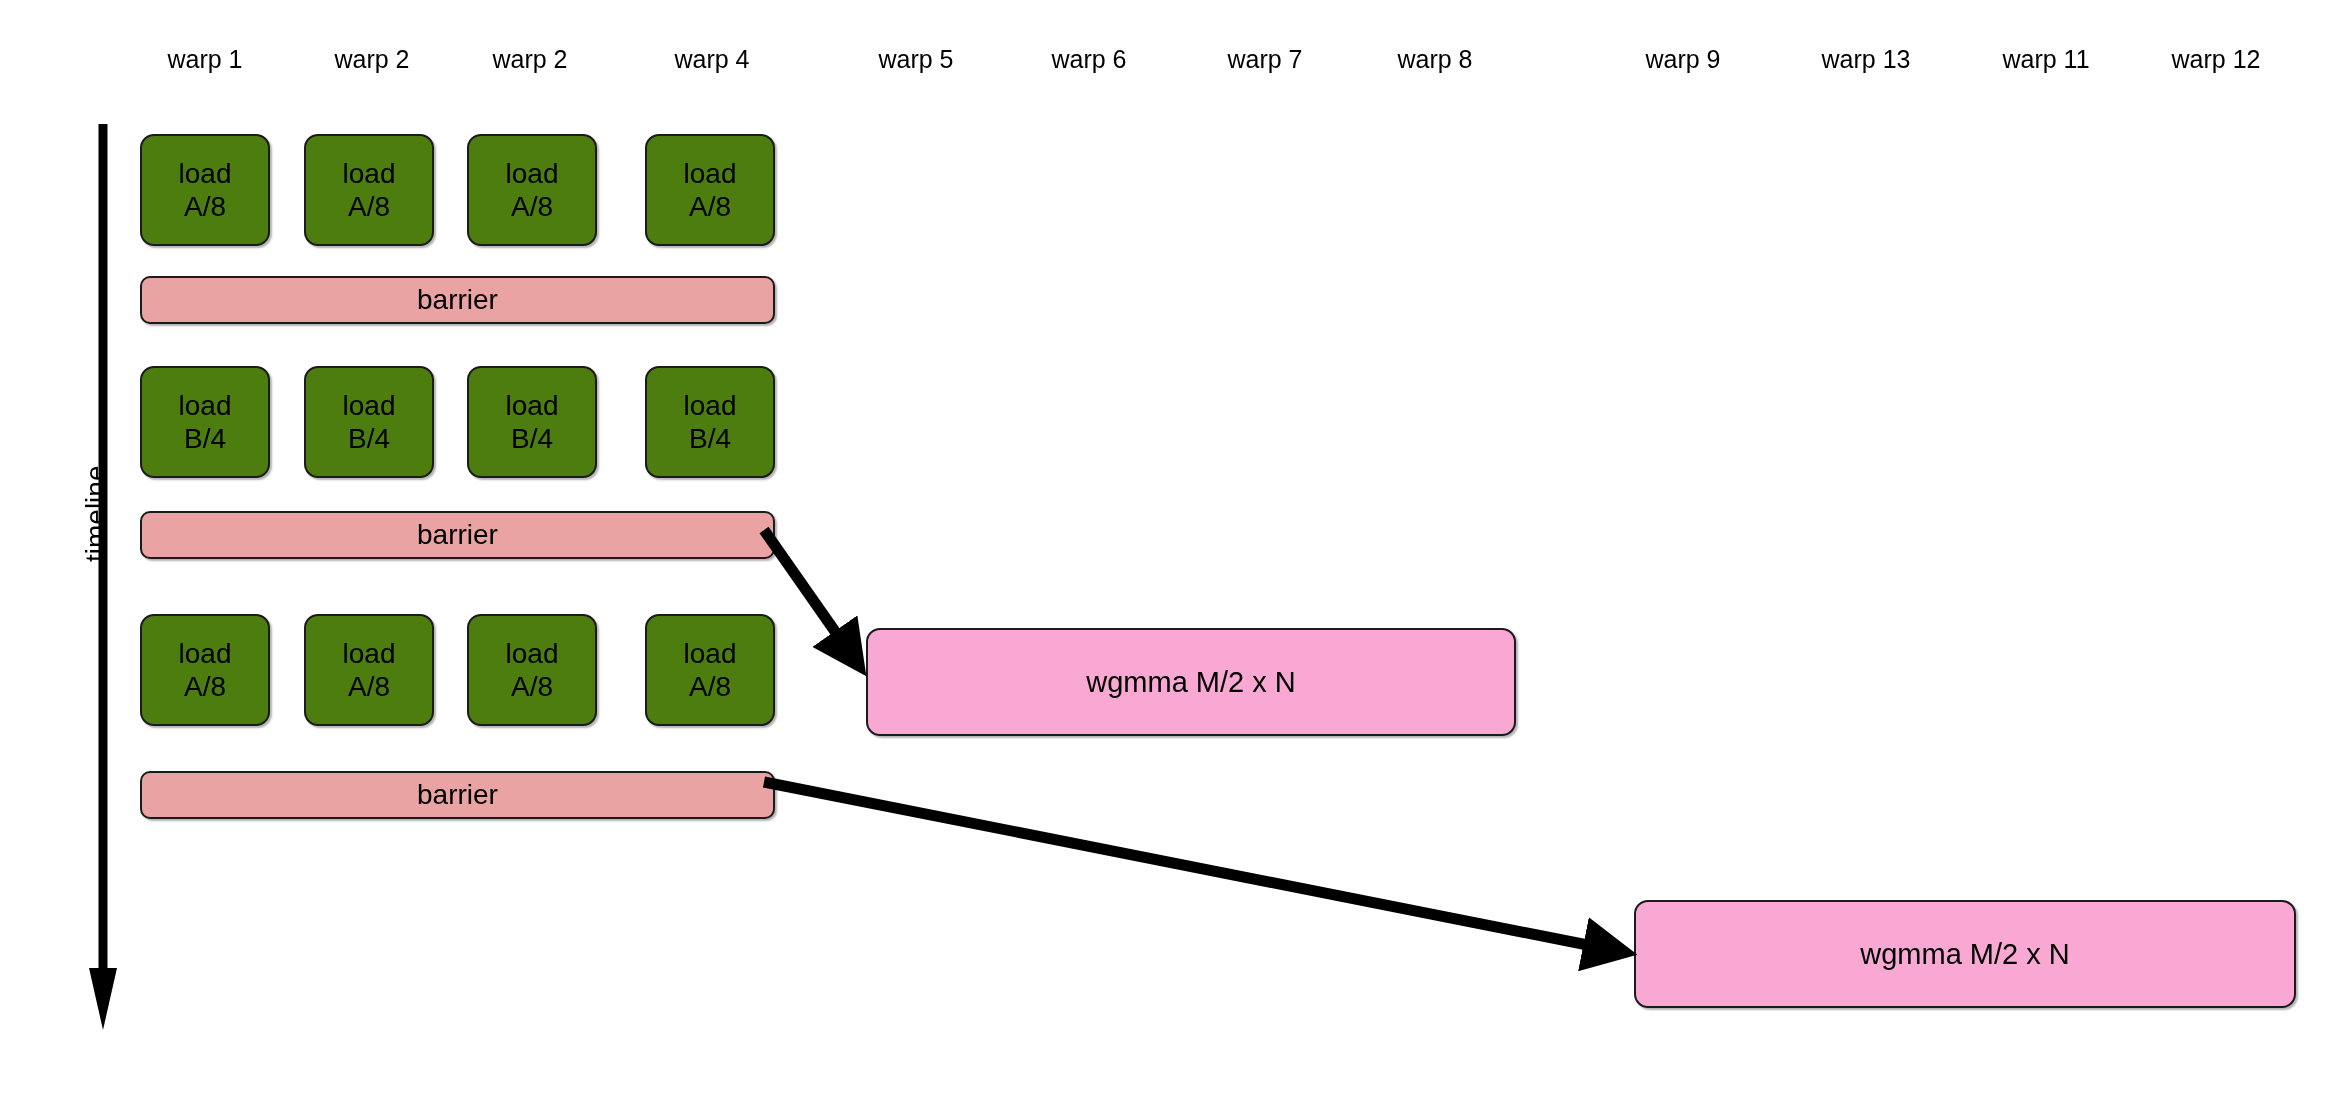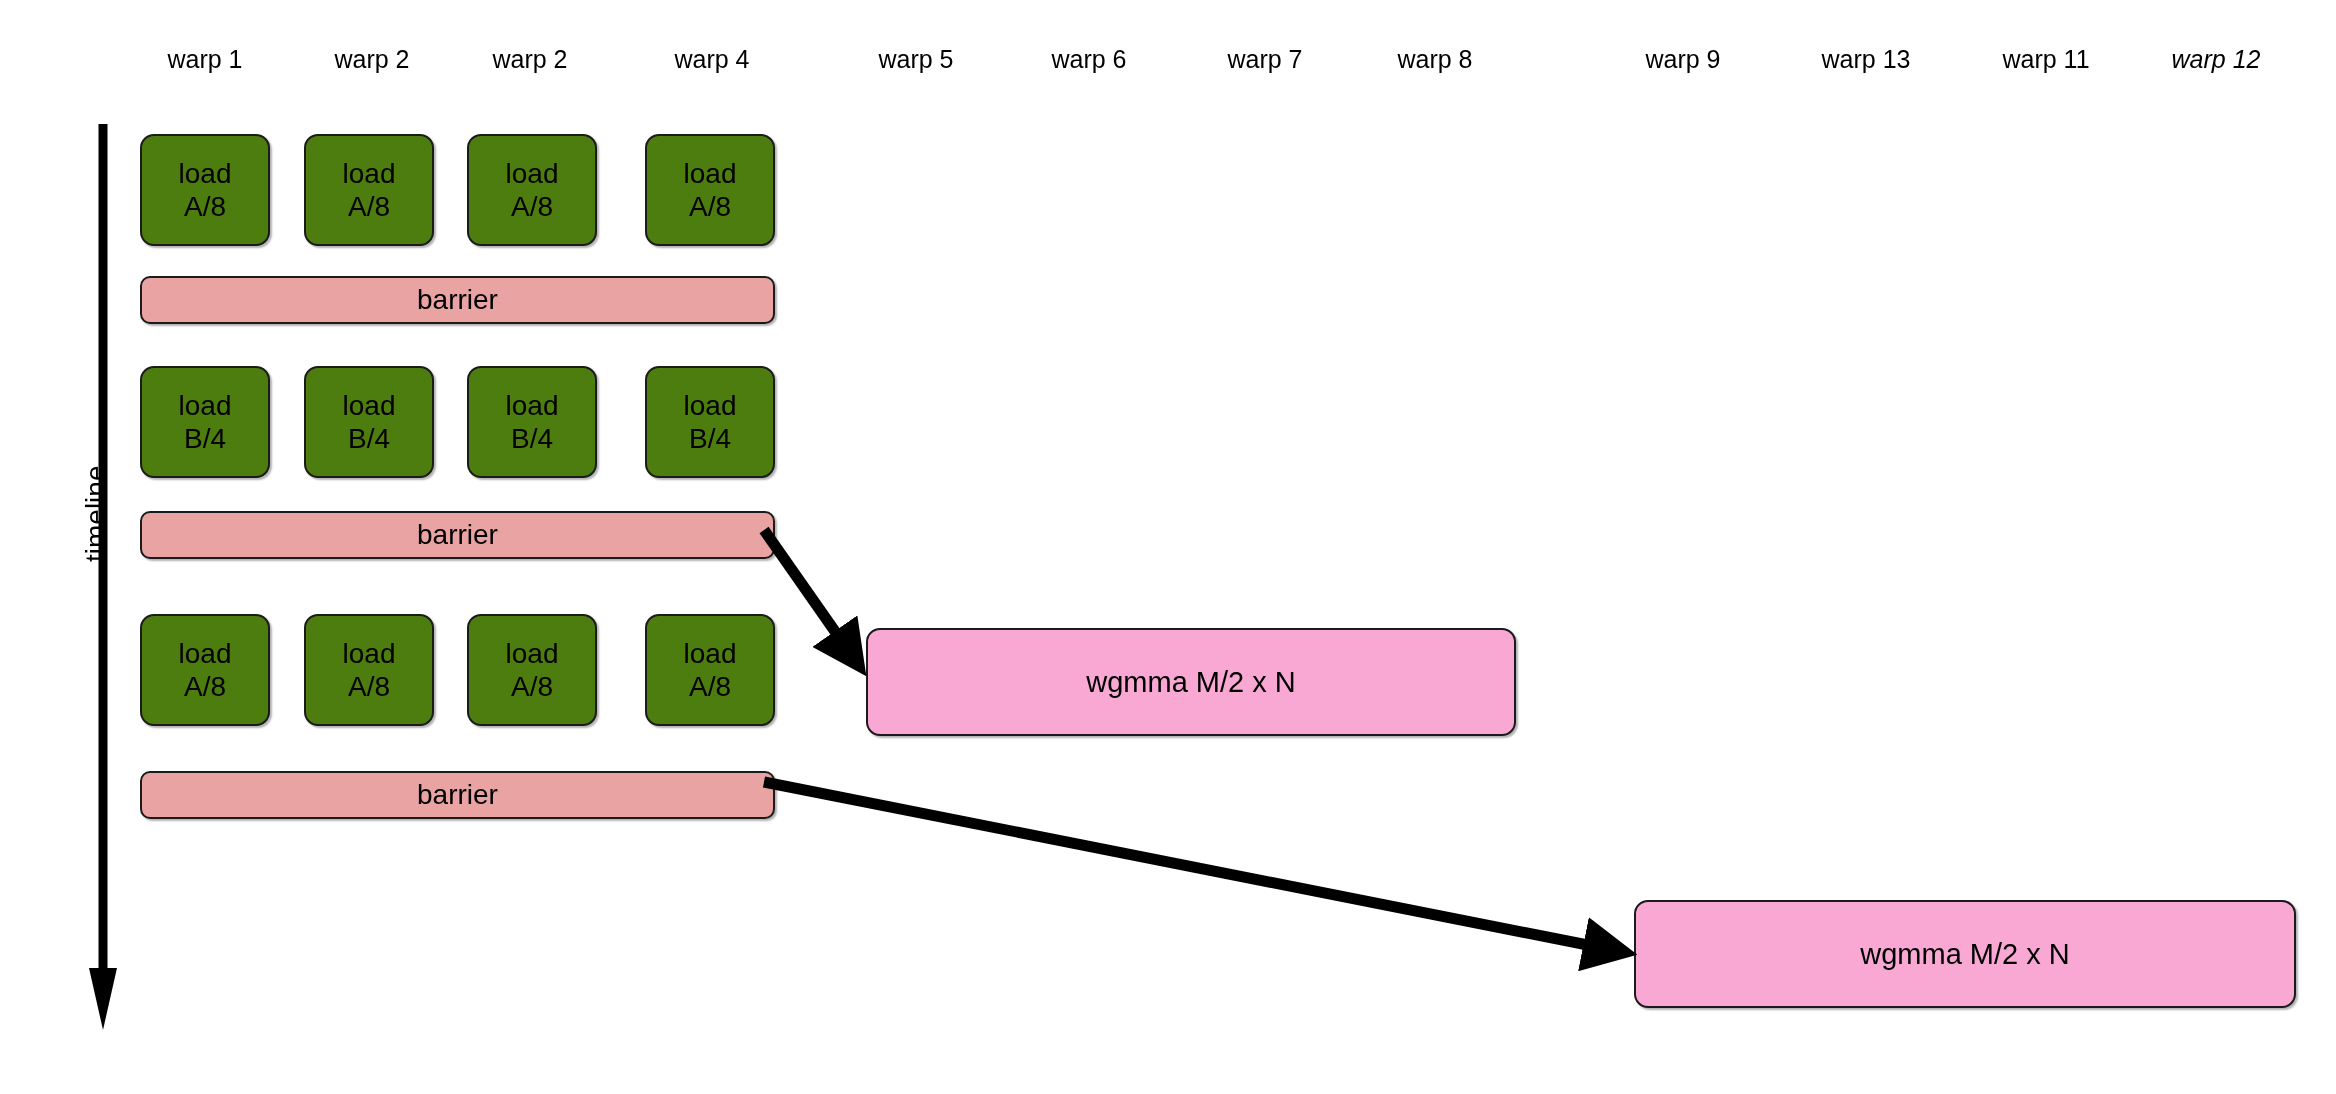--- a/index.html
+++ b/index.html
@@ -99,21 +99,21 @@
     <div class="warp-label" style="left:297px; width:150px;">warp 2</div>
     <div class="warp-label" style="left:455px; width:150px;">warp 2</div>
     <div class="warp-label" style="left:637px; width:150px;">warp 4</div>
     <div class="warp-label" style="left:841px; width:150px;">warp 5</div>
     <div class="warp-label" style="left:1014px; width:150px;">warp 6</div>
     <div class="warp-label" style="left:1190px; width:150px;">warp 7</div>
     <div class="warp-label" style="left:1360px; width:150px;">warp 8</div>
     <div class="warp-label" style="left:1608px; width:150px;">warp 9</div>
     <div class="warp-label" style="left:1781px; width:170px;">warp 13</div>
     <div class="warp-label" style="left:1961px; width:170px;">warp 11</div>
-    <div class="warp-label" style="left:2131px; width:170px;font-style:italic;">warp 12</div>
+    <div class="warp-label" style="left:2131px; width:170px;">warp 12</div>
   </div>
 
   <div id="timeline-axis">
     <svg width="30" height="910" viewBox="0 0 30 910">
       <line x1="15" y1="2" x2="15" y2="855" stroke="#000000" stroke-width="9"></line>
       <polygon points="15,908 1,846 29,846" fill="#000000"></polygon>
     </svg>
     <div id="timeline-label">timeline</div>
   </div>
 

